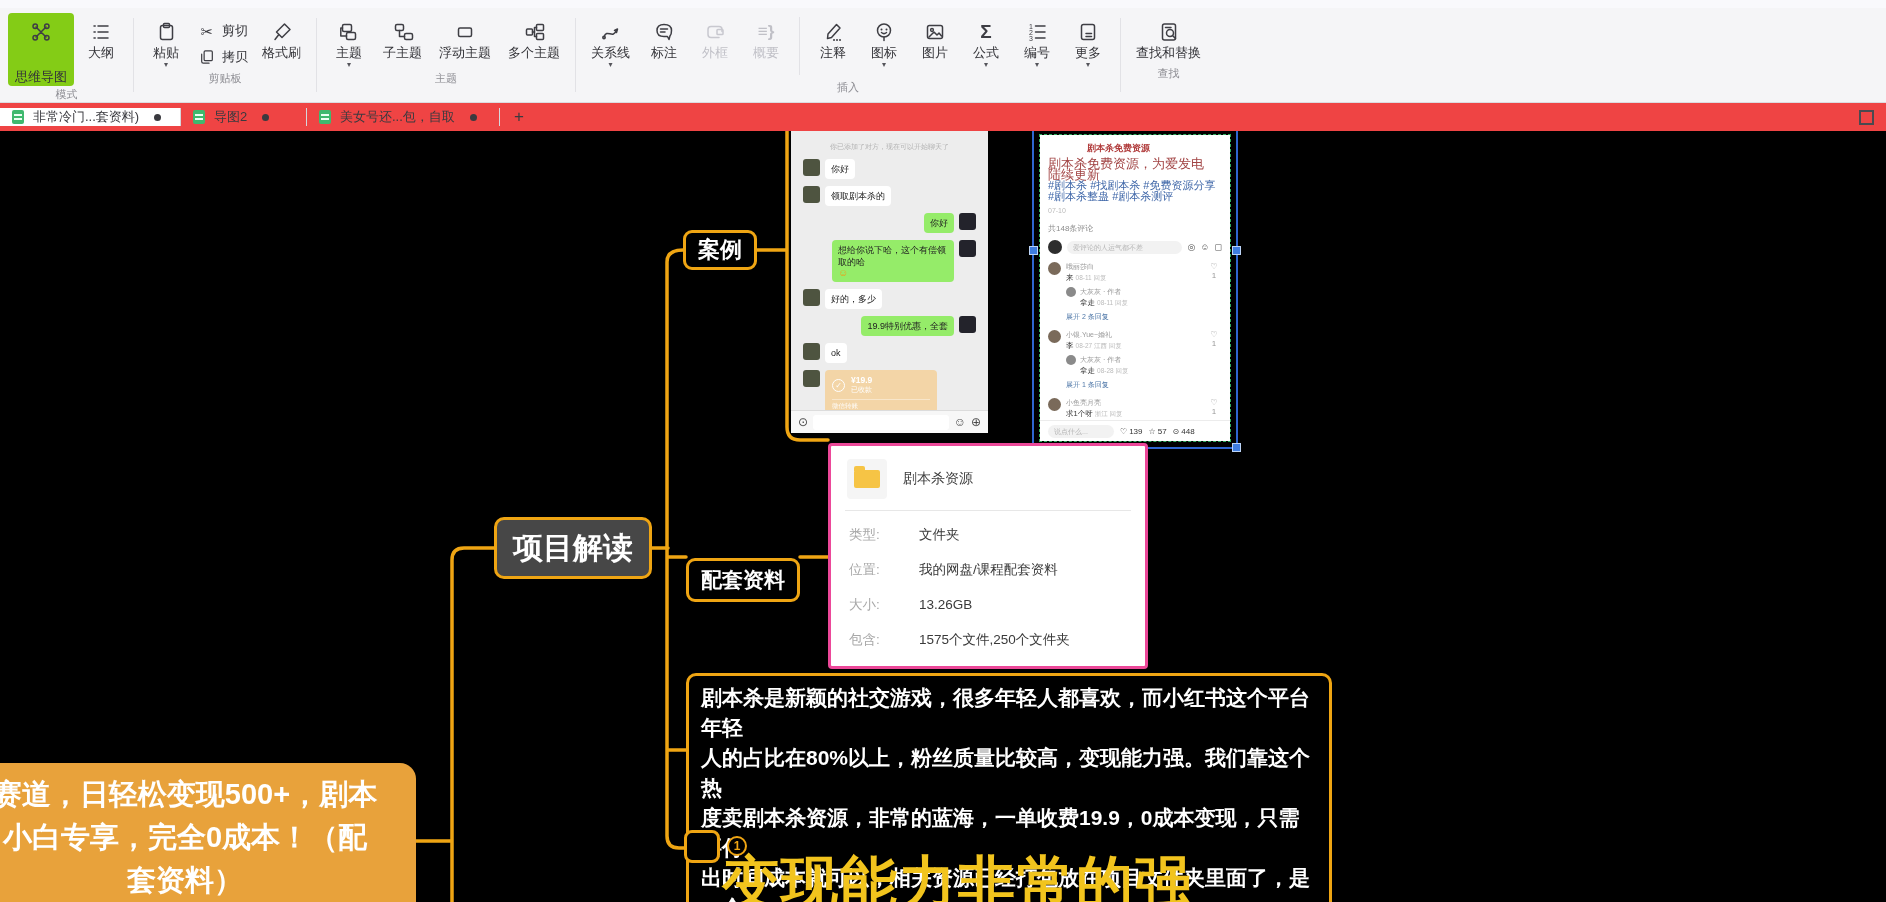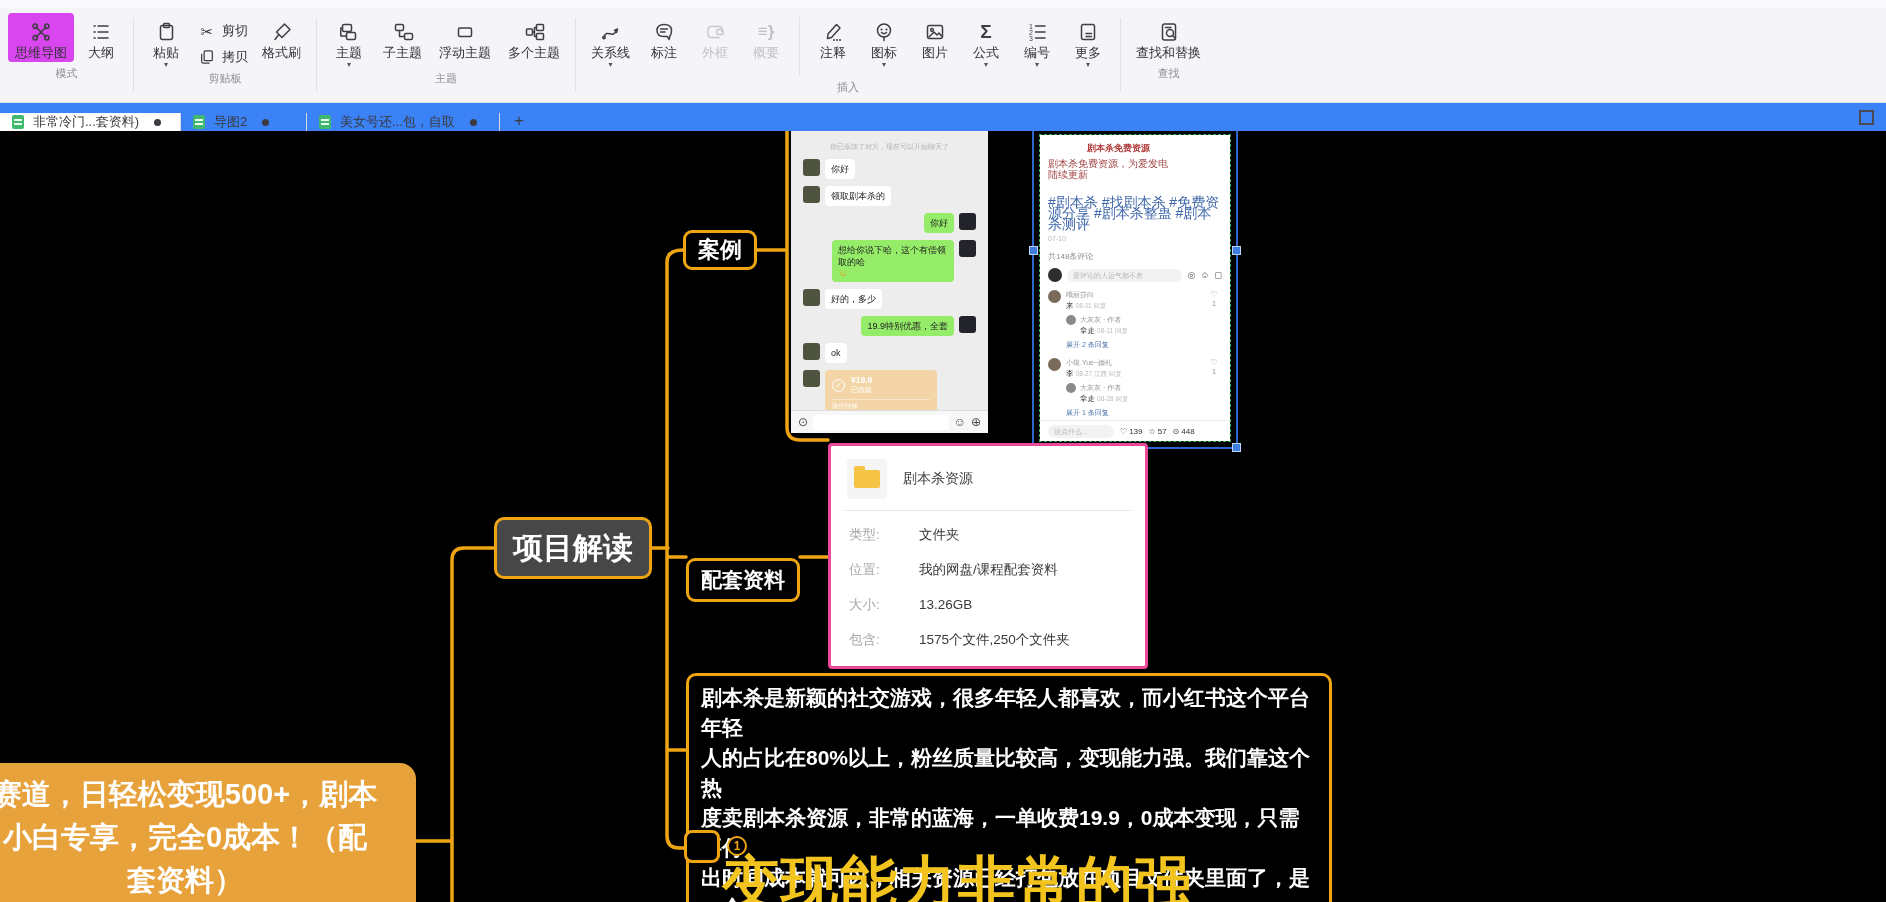--- a/index.html
+++ b/index.html
@@ -8,34 +8,34 @@
   
   .titlebar{position:absolute;top:0;left:0;width:1886px;height:8px;background:#f9f9fc;}
   .ribbon{position:absolute;top:8px;left:0;width:1886px;height:95px;background:#f5f5f7;
     border-bottom:1px solid #dcdce0;display:flex;align-items:stretch;}
   .rgroup{display:flex;flex-direction:column;justify-content:space-between;padding:5px 8px 1px;}
   .ritems{display:flex;align-items:flex-start;flex:1;gap:3px;}
   .glabel{text-align:center;font-size:11px;color:#8d8d93;padding:1px 0 20px;}
   .vsep{width:1px;background:#e2e2e6;margin:10px 0;}
   .isep{width:1px;background:#e2e2e6;margin:4px 6px;height:58px;align-self:flex-start;}
   .rbtn{display:flex;flex-direction:column;align-items:center;min-width:48px;padding:5px 7px 1px;border-radius:4px;cursor:default;}
-  .rbtn.active{background:#d946ef;}
+  .rbtn.active{background:#84cc16;gap:24px;}
   .ricon{height:27px;display:flex;align-items:center;justify-content:center;}
   .ricon svg{fill:none;stroke:#3e3e44;stroke-width:1.5;stroke-linecap:round;stroke-linejoin:round;}
   .ticon{font-size:17px;color:#3e3e44;line-height:27px;font-weight:bold;}
   .rlabel{font-size:13px;color:#333338;line-height:16px;white-space:nowrap;}
   .darr{font-size:8px;color:#55555b;line-height:8px;}
   .rbtn.disabled .rlabel,.rbtn.disabled .ticon{color:#c0c0c7;}
   .rbtn.disabled svg{stroke:#c8c8cf;}
   .rstack{display:flex;flex-direction:column;justify-content:center;gap:6px;padding:8px 4px 0;}
   .rsrow{display:flex;align-items:center;gap:5px;font-size:13px;color:#333338;}
   .rsrow .sicon{width:20px;height:20px;display:flex;align-items:center;justify-content:center;}
   .rsrow svg{fill:none;stroke:#3e3e44;stroke-width:1.5;stroke-linecap:round;}
   
-  .tabbar{position:absolute;top:103px;left:0;width:1886px;height:28px;background:#3b82f6;display:flex;align-items:flex-end;}
+  .tabbar{position:absolute;top:103px;left:0;width:1886px;height:28px;background:#ef4444;display:flex;align-items:center;}
   .tab{display:flex;align-items:center;gap:9px;padding:0 12px;border-right:1px solid #d6d6db;
     font-size:13px;color:#3a3a3f;white-space:nowrap;}
   .tab.active{background:#ffffff;}
   .docicon{width:12px;height:14px;background:#3fb96e;border-radius:2px;position:relative;flex:0 0 auto;}
   .docicon::before,.docicon::after{content:"";position:absolute;left:2px;right:2px;height:1.5px;background:#eafff2;}
   .docicon::before{top:4px;} .docicon::after{top:8px;}
   .tabdot{width:7px;height:7px;border-radius:50%;background:#3a3a3f;flex:0 0 auto;margin-left:6px;}
   .newtab{width:38px;display:flex;align-items:center;justify-content:center;font-size:17px;color:#3a3a3f;}
   .tabsq{margin-left:auto;align-self:center;width:15px;height:15px;border:2px solid #4a4a50;margin-right:12px;}
   
@@ -86,22 +86,22 @@
   .tstat{font-size:7px;opacity:.95;}
   .tfoot{border-top:1px solid rgba(255,255,255,.45);margin-top:4px;font-size:6.5px;opacity:.9;line-height:11px;}
   .cinput{position:absolute;left:0;bottom:0;width:100%;height:23px;background:#f7f7f7;border-top:1px solid #dcdcdc;
     display:flex;align-items:center;gap:5px;padding:0 7px;color:#4a4a4a;font-size:12px;}
   .cfield{flex:1;height:15px;background:#fff;border-radius:3px;}
   
   .xsel{position:absolute;left:1032px;top:-4px;width:206px;height:322px;border:2px solid #2f66d0;}
   .xinner{position:absolute;left:6px;top:6px;right:6px;bottom:6px;background:#fff;outline:1px dashed #2fae5f;
     overflow:hidden;padding:7px 8px 0;}
   .xtitle{font-size:9px;font-weight:bold;color:#b03a3a;margin-left:39px;}
-  .xbody{font-size:10px;color:#a24444;line-height:11px;margin-top:3px;}
-  .xtags{font-size:14px;color:#3e66a8;line-height:11px;margin-top:17px;}
+  .xbody{font-size:13px;color:#a24444;line-height:11px;margin-top:3px;}
+  .xtags{font-size:11px;color:#3e66a8;line-height:11px;margin-top:0;}
   .xdate{font-size:7px;color:#b9b9b9;margin-top:5px;}
   .xhdr{font-size:8px;color:#8c8c8c;margin-top:9px;}
   .xinp{display:flex;align-items:center;gap:5px;margin-top:6px;}
   .xava{width:14px;height:14px;border-radius:50%;background:#2d2d2d;flex:0 0 auto;}
   .xpill{flex:1;height:13px;background:#f2f2f2;border-radius:7px;font-size:7px;color:#b5b5b5;line-height:13px;padding:0 6px;}
   .xico{font-size:9px;color:#555;}
   .xc{display:flex;gap:5px;margin-top:8px;}
   .xcav{width:13px;height:13px;border-radius:50%;background:#7a6a5a;flex:0 0 auto;}
   .xcav.s{width:10px;height:10px;background:#8a8a8a;}
   .xcmain{flex:1;}

